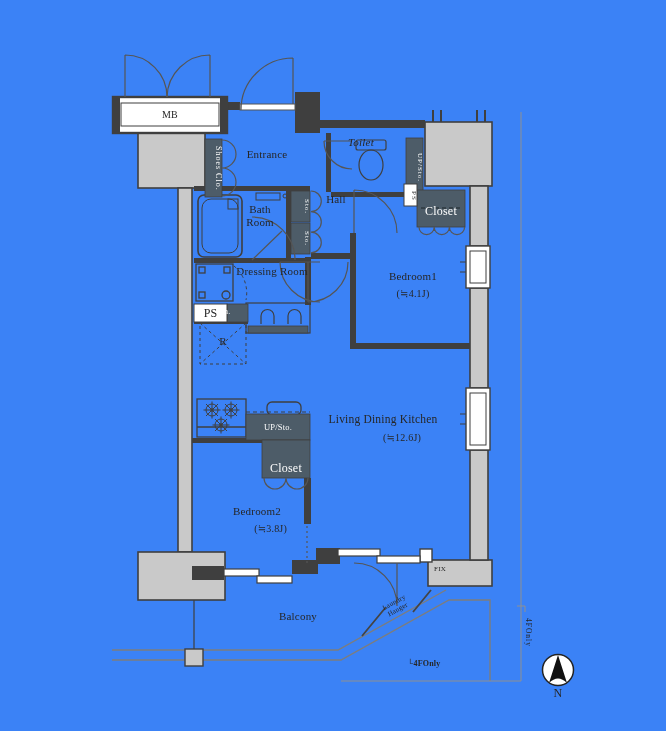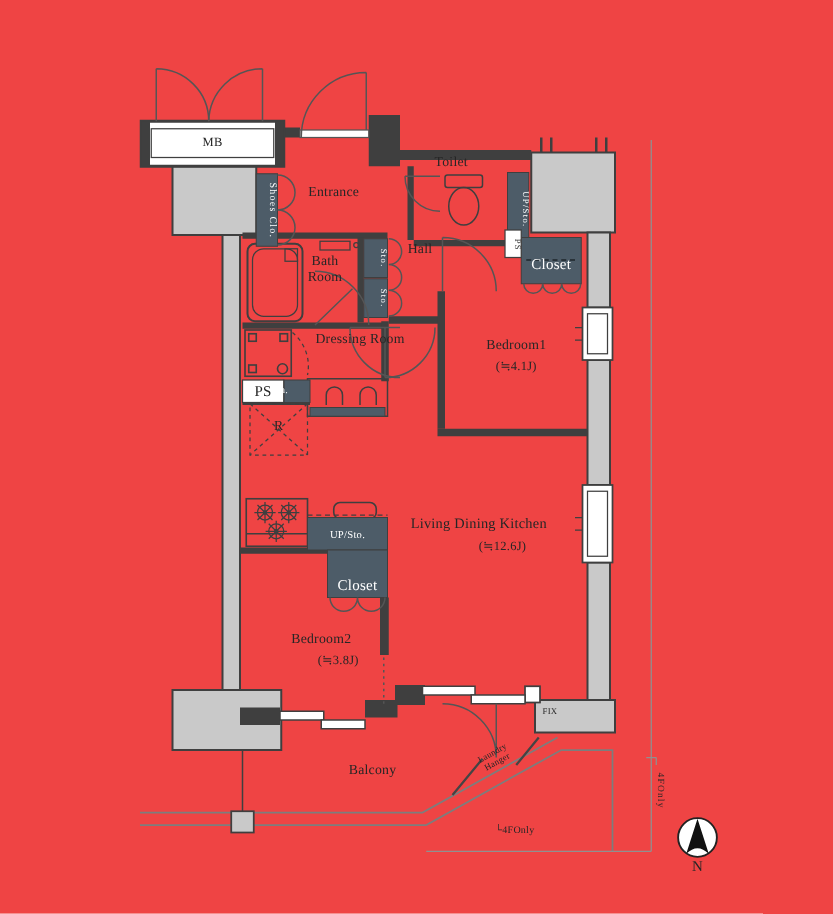--- a/index.html
+++ b/index.html
@@ -1,16 +1,16 @@
 <!DOCTYPE html>
 <html><head>
 <meta charset="utf-8">
 <style>
   html,body{margin:0;padding:0;background:#fff;}
-  #plan{position:relative;width:666px;height:731px;background:#ef4444;overflow:hidden;
+  #plan{position:relative;width:666px;height:731px;background:#3b82f6;overflow:hidden;
         font-family:"Liberation Serif","DejaVu Serif","DejaVu Sans",serif;}
   #plan svg{position:absolute;left:0;top:0;}
   .lbl{position:absolute;color:#262626;text-align:center;line-height:1.18;letter-spacing:.2px;}
   .v{writing-mode:vertical-rl;text-align:center;letter-spacing:1px;}
   .w{color:#fff;}
   .sz10{font-size:10px;} .sz11{font-size:11px;} .sz9{font-size:12px;}
   .sz8{font-size:8px;} .sz7{font-size:7px;}
   .rot{transform:rotate(-29deg);}
 </style>
 </head>
@@ -177,43 +177,43 @@
 
   <g>
     <circle cx="558" cy="670" r="15.5" fill="#fff" stroke="#222" stroke-width="1.5"></circle>
     <path d="M558,655 L567,683 Q558,674 549,683 Z" fill="#111"></path>
   </g>
 </svg>
 
 <div class="lbl sz10" style="left:121px;top:103px;width:98px;line-height:23px;">MB</div>
 <div class="lbl v w sz8" style="left:203px;top:141px;width:20px;height:55px;">Shoes Clo.</div>
 <div class="lbl sz11" style="left:230px;top:148px;width:74px;font-family:Liberation Serif, serif;">Entrance</div>
-<div class="lbl sz11" style="left:336px;top:124px;width:50px;">Toilet</div>
+<div class="lbl sz11" style="left:336px;top:136px;width:50px;font-style:italic;">Toilet</div>
 <div class="lbl v w sz7" style="left:404px;top:140px;width:20px;height:54px;">UP/Sto.</div>
 <div class="lbl v sz7" style="left:403px;top:186px;width:15px;height:19px;color:#333;">PS</div>
 <div class="lbl w sz9" style="left:417px;top:204px;width:48px;">Closet</div>
 <div class="lbl sz11" style="left:237px;top:203px;width:46px;">Bath Room</div>
 <div class="lbl v w sz7" style="left:289px;top:192px;width:22px;height:29px;">Sto.</div>
 <div class="lbl v w sz7" style="left:289px;top:224px;width:22px;height:29px;">Sto.</div>
 <div class="lbl sz11" style="left:318px;top:193px;width:36px;">Hall</div>
-<div class="lbl sz11" style="left:234px;top:265px;width:76px;padding-left:16px;">Dressing Room</div>
+<div class="lbl sz11" style="left:234px;top:265px;width:76px;">Dressing Room</div>
 <div class="lbl sz9" style="left:194px;top:306px;width:33px;">PS</div>
 <div class="lbl w sz8" style="left:213px;top:307px;width:21px;">Lin.</div>
 <div class="lbl sz11" style="left:213px;top:335px;width:20px;">R</div>
 <div class="lbl sz11" style="left:370px;top:270px;width:86px;">Bedroom1</div>
 <div class="lbl sz10" style="left:375px;top:288px;width:76px;">(≒4.1J)</div>
 <div class="lbl" style="left:320px;top:413px;width:126px;font-size:11.5px;">Living Dining Kitchen</div>
 <div class="lbl sz10" style="left:345px;top:432px;width:76px;text-align:right;">(≒12.6J)</div>
 <div class="lbl w" style="left:246px;top:416px;width:64px;font-size:8.5px;line-height:22px;">UP/Sto.</div>
 <div class="lbl w sz9" style="left:262px;top:461px;width:48px;">Closet</div>
 <div class="lbl sz11" style="left:214px;top:505px;width:86px;">Bedroom2</div>
 <div class="lbl sz10" style="left:211px;top:523px;width:76px;text-align:right;">(≒3.8J)</div>
 <div class="lbl sz11" style="left:260px;top:610px;width:76px;">Balcony</div>
 <div class="lbl sz7" style="left:394px;top:565px;width:26px;margin-left:33px;">FIX</div>
 <div class="lbl rot sz7" style="left:368px;top:598px;width:56px;">
   <div>Laundry</div>
   <div>Hanger</div>
 </div>
-<div class="lbl sz8" style="left:396px;top:659px;width:56px;text-align:left;">└4FOnly</div>
+<div class="lbl sz8" style="left:396px;top:659px;width:56px;text-align:center;font-weight:bold;">└4FOnly</div>
 <div class="lbl v" style="left:518px;top:608px;width:14px;height:48px;font-size:7.5px;">4FOnly</div>
 <div class="lbl sz9" style="left:548px;top:686px;width:20px;">N</div>
 
 </div>
 
 </body></html>

